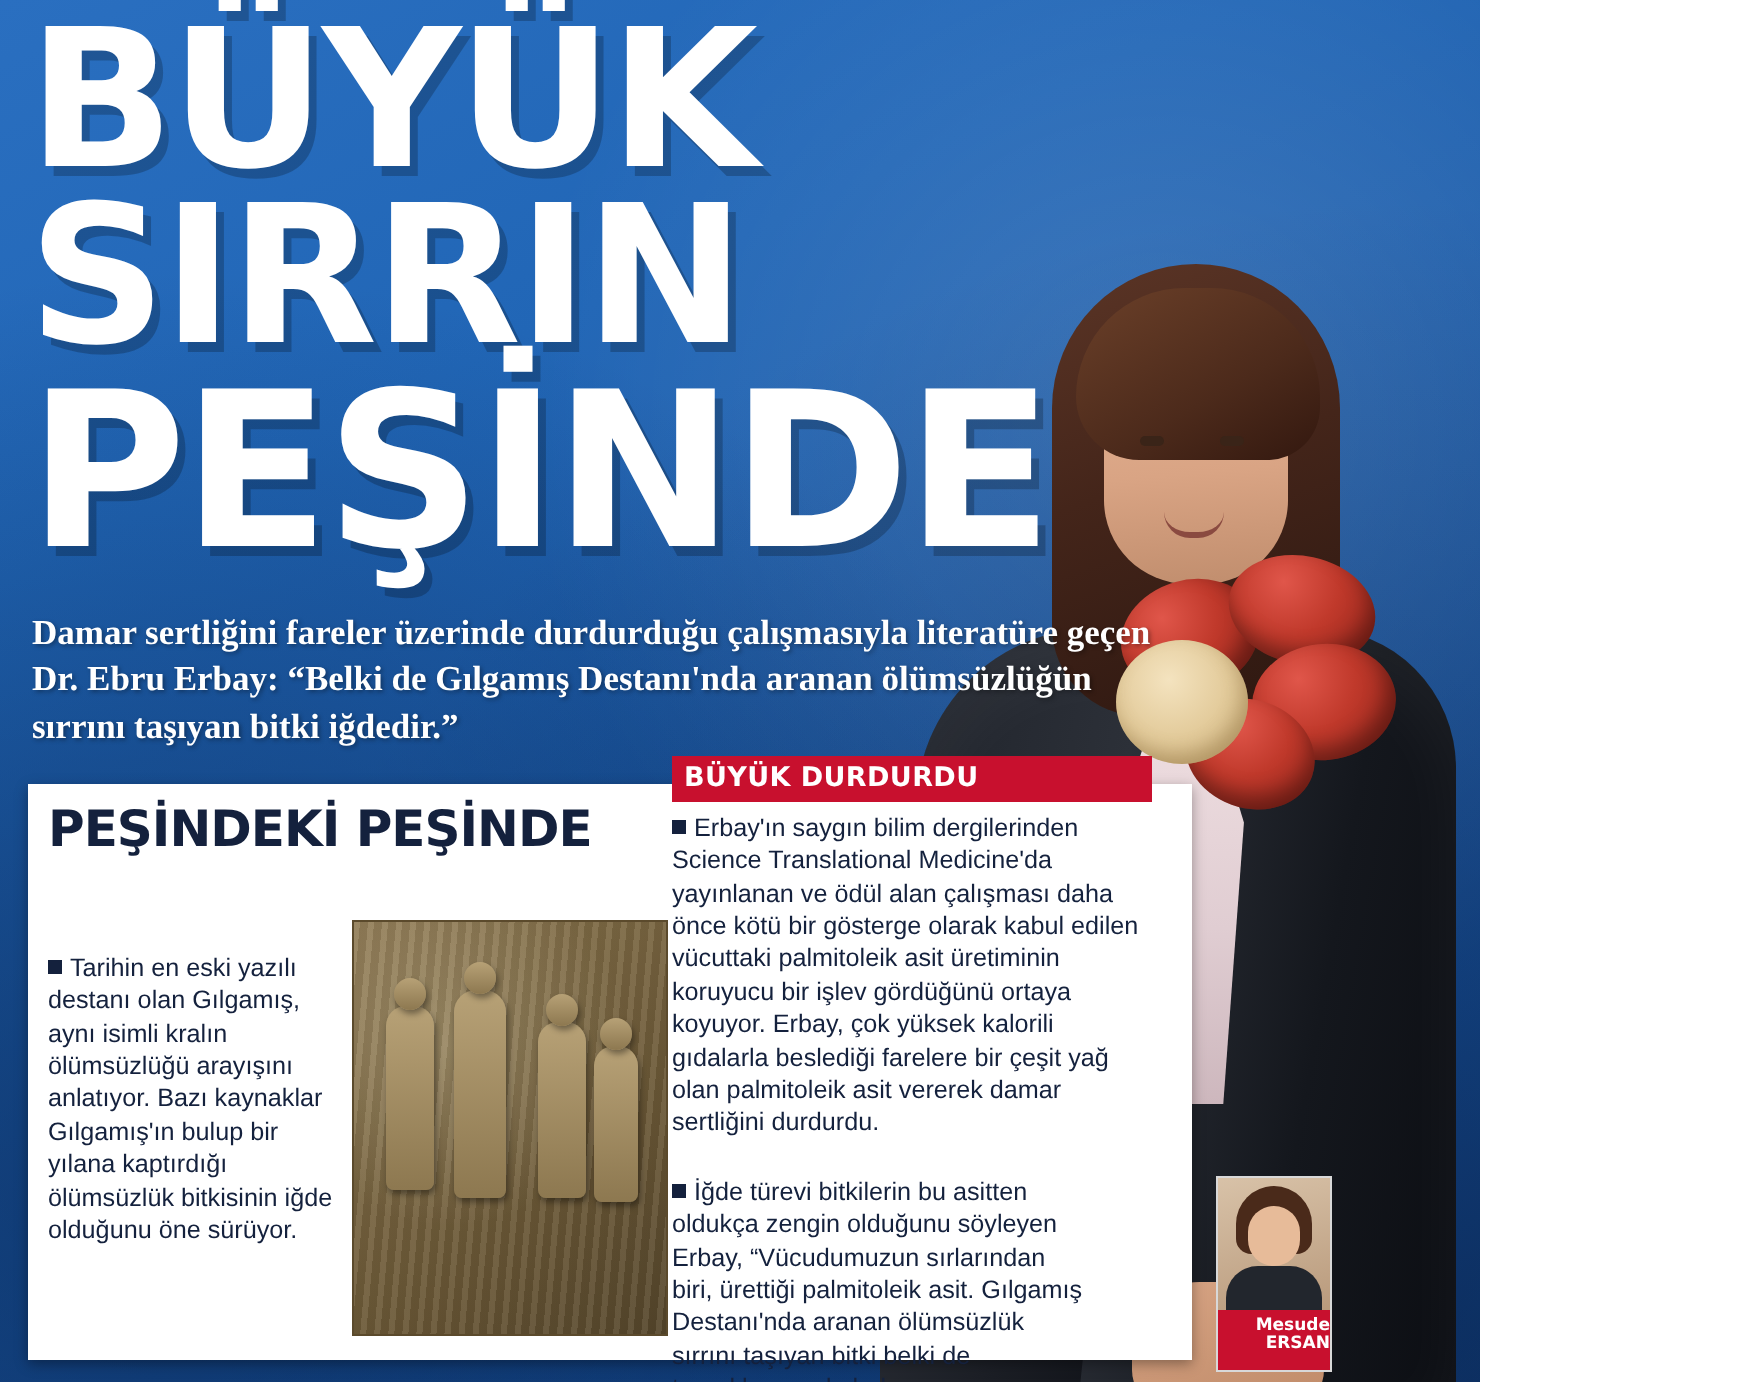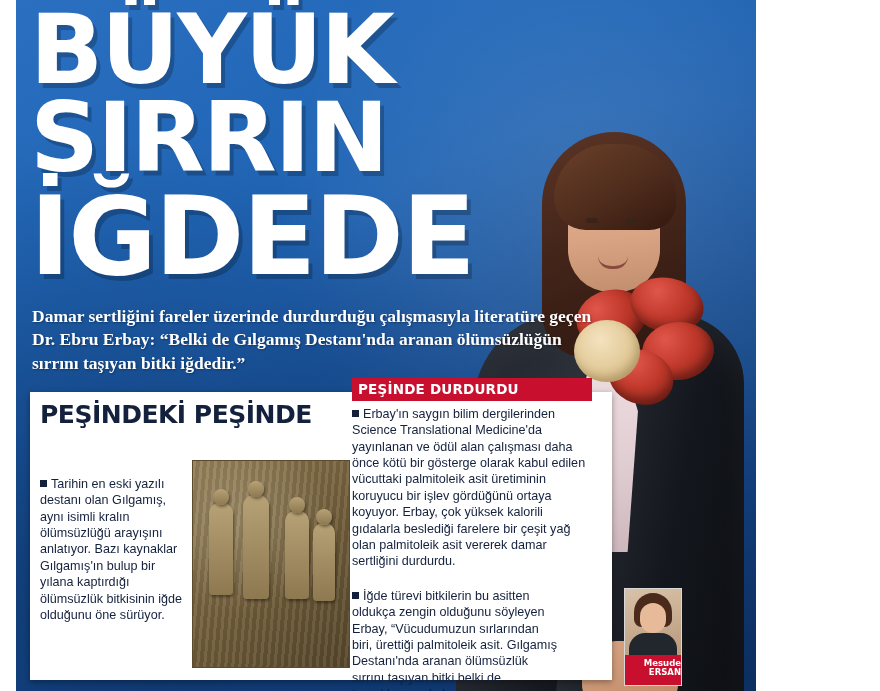--- a/index.html
+++ b/index.html
@@ -10,21 +10,20 @@
   body {
     font-family: "Liberation Sans", sans-serif;
     -webkit-font-smoothing: antialiased;
   }
   #page {
     position: relative;
     width: 740px;
     height: 691px;
     overflow: hidden;
     background: #a21caf;
-    margin-left: 16px;
   }
   
   .photo-bg {
     position: absolute;
     inset: 0;
     background:
       radial-gradient(circle at 78% 30%, rgba(255,255,255,0.14), rgba(255,255,255,0) 42%),
       linear-gradient(155deg, #2a6fc0 0%, #2166b6 28%, #1c5aa6 55%, #174e95 80%, #123f7c 100%);
   }
   .photo-bg::after {
@@ -399,21 +398,21 @@
   <div class="fruit">
     <div class="berry b1"></div>
     <div class="berry b2"></div>
     <div class="berry b3"></div>
     <div class="berry b4"></div>
     <div class="pulp"></div>
   </div>
 
   <div class="headline">
     <span class="l1">BÜYÜK SIRRIN</span>
-    <span class="l2">İĞDEDE</span>
+    <span class="l2">PEŞİNDE</span>
   </div>
 
   <div class="deck">Damar sertliğini fareler üzerinde durdurduğu çalışmasıyla literatüre geçen Dr. Ebru Erbay: “Belki de Gılgamış Destanı'nda aranan ölümsüzlüğün sırrını taşıyan bitki iğdedir.”</div>
 
   <div class="panel">
 
     <div class="col-left">
       <div class="subhead">
         <span class="s2">PEŞİNDEKİ PEŞİNDE</span>
       </div>
@@ -428,21 +427,21 @@
         <div class="fig head h3"></div>
         <div class="fig head h4"></div>
       </div>
 
       <div class="body-text para-left">
         <span class="bullet-sq"></span><span>Tarihin en eski yazılı destanı olan Gılgamış, aynı isimli kralın ölümsüzlüğü arayışını anlatıyor. Bazı kaynaklar Gılgamış'ın bulup bir yılana kaptırdığı ölümsüzlük bitkisinin iğde olduğunu öne sürüyor.</span>
       </div>
     </div>
 
     <div class="col-right">
-      <span class="redbar rb1">PEŞİNDE DURDURDU</span>
+      <span class="redbar rb1">BÜYÜK DURDURDU</span>
 
       <div class="body-text para-r1">
         <span class="bullet-sq"></span><span>Erbay'ın saygın bilim dergilerinden Science Translational Medicine'da yayınlanan ve ödül alan çalışması daha önce kötü bir gösterge olarak kabul edilen vücuttaki palmitoleik asit üretiminin koruyucu bir işlev gördüğünü ortaya koyuyor. Erbay, çok yüksek kalorili gıdalarla beslediği farelere bir çeşit yağ olan palmitoleik asit vererek damar sertliğini durdurdu.</span>
       </div>
 
 
       <div class="body-text para-r2">
         <span class="bullet-sq"></span><span>İğde türevi bitkilerin bu asitten oldukça zengin olduğunu söyleyen Erbay, “Vücudumuzun sırlarından biri, ürettiği palmitoleik asit. Gılgamış Destanı'nda aranan ölümsüzlük sırrını taşıyan bitki belki de topraklarımızda bulunan ve palmitoleik asitten zengin olan iğdedir” diyor.</span>
         
       </div>

